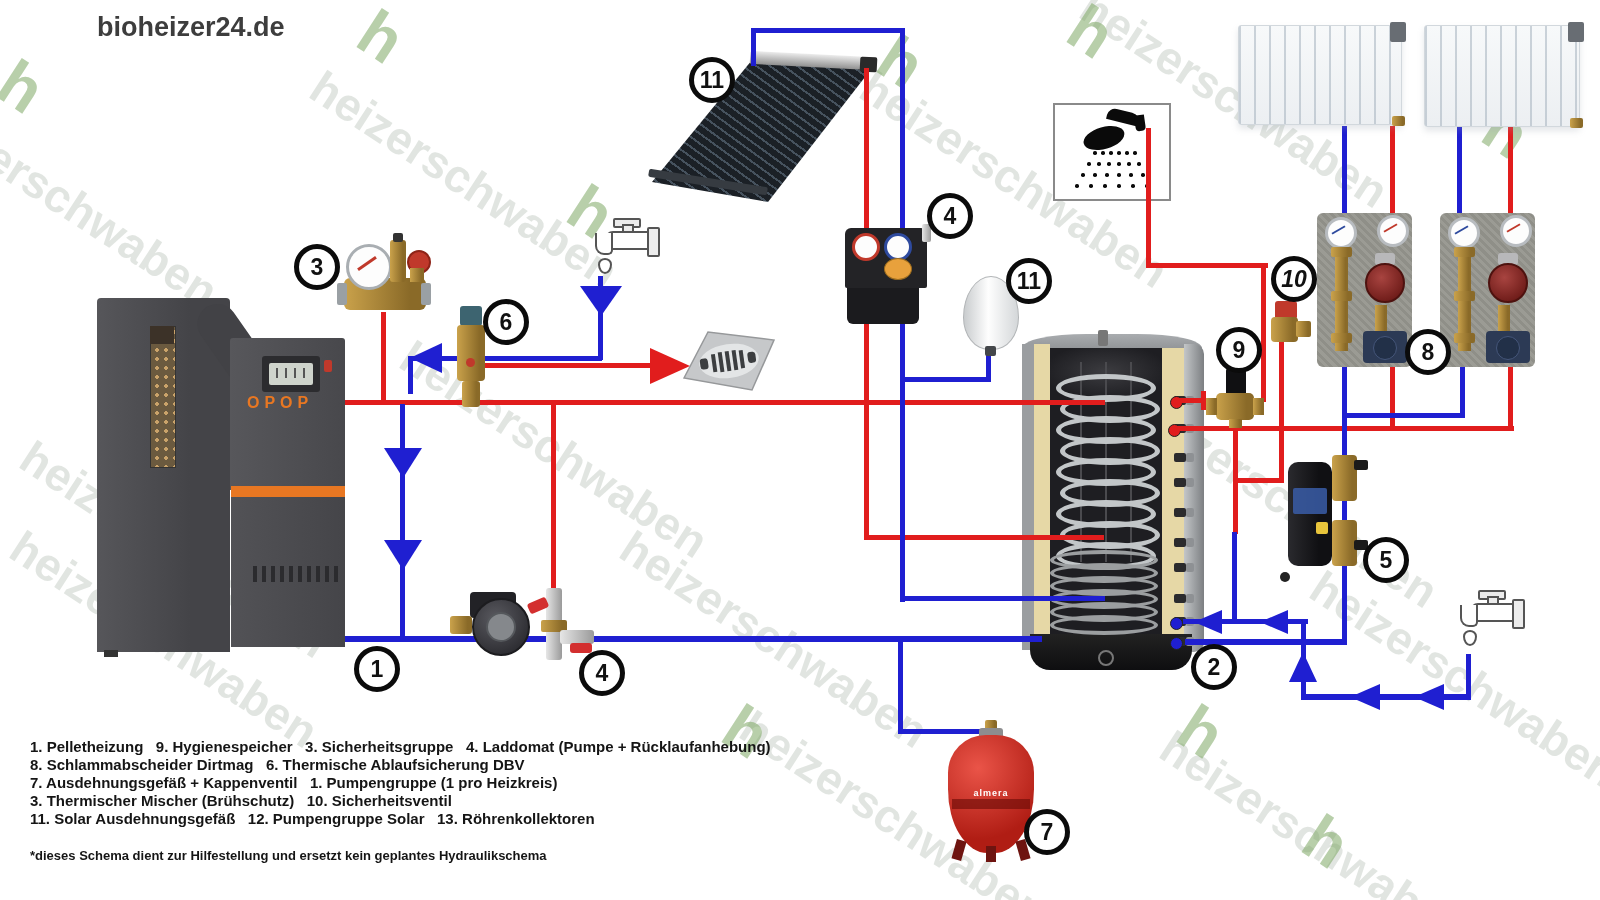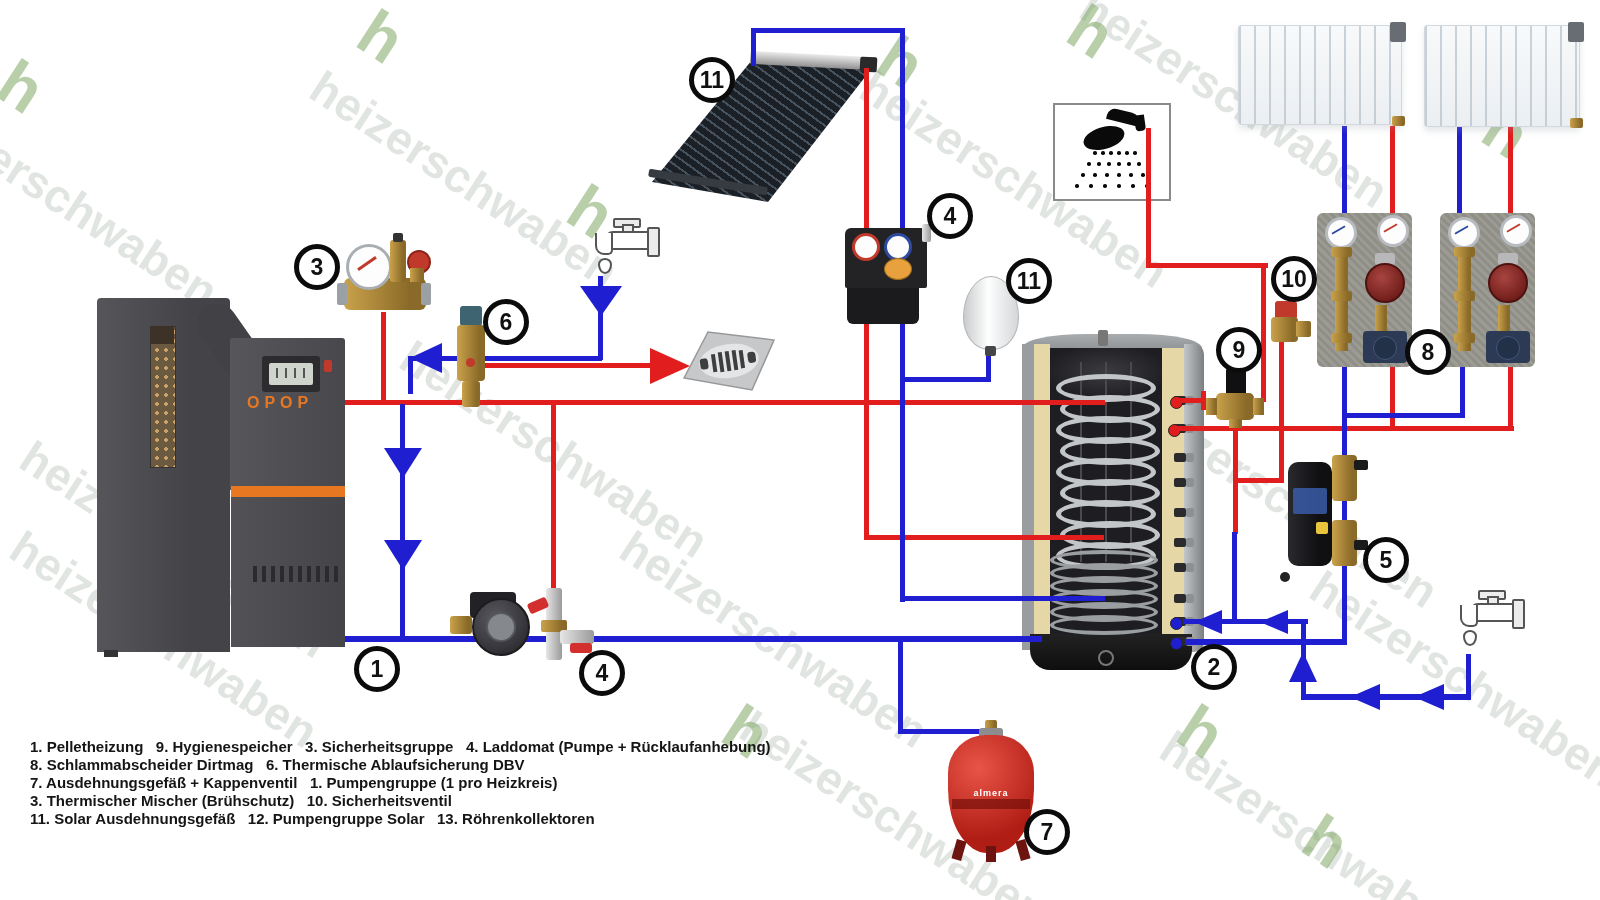--- a/index.html
+++ b/index.html
@@ -50,20 +50,21 @@
       <div class="abs wm" style="left: 905px; top: 20px; font-size: 64px; font-weight: bold; color: rgba(125, 168, 100, 0.55);">h</div>
       <div class="abs wm" style="left: 1095px; top: -10px; font-size: 64px; font-weight: bold; color: rgba(125, 168, 100, 0.55);">h</div>
       <div class="abs wm" style="left: 1320px; top: 40px; font-size: 64px; font-weight: bold; color: rgba(125, 168, 100, 0.55);">h</div>
       <div class="abs wm" style="left: 750px; top: 690px; font-size: 64px; font-weight: bold; color: rgba(125, 168, 100, 0.55);">h</div>
       <div class="abs wm" style="left: 1205px; top: 690px; font-size: 64px; font-weight: bold; color: rgba(125, 168, 100, 0.55);">h</div>
       <div class="abs wm" style="left: 1330px; top: 800px; font-size: 64px; font-weight: bold; color: rgba(125, 168, 100, 0.55);">h</div>
       <div class="abs wm" style="left: 25px; top: 45px; font-size: 64px; font-weight: bold; color: rgba(125, 168, 100, 0.55);">h</div>
       <div class="abs wm" style="left: 1510px; top: 90px; font-size: 64px; font-weight: bold; color: rgba(125, 168, 100, 0.55);">h</div>
     </div>
 
+  <div id="logo">bioheizer24.de</div>
 
   <div>
     <div class="abs" style="left:1022px;top:334px;width:180px;height:28px;background:linear-gradient(#a9acaf,#7e8184);border-radius:50%/70%;"></div>
     <div class="abs" style="left:1022px;top:344px;width:12px;height:306px;background:#9a9da0;"></div>
     <div class="abs" style="left:1034px;top:344px;width:16px;height:304px;background:#e6d8a6;"></div>
     <div class="abs" style="left:1050px;top:348px;width:112px;height:296px;background:radial-gradient(ellipse 90px 40px at 50% 8%,#3c3c40,#1e1e22 70%);"></div>
     <div class="abs" style="left:1162px;top:348px;width:22px;height:300px;background:#e6d8a6;"></div>
     <div class="abs" style="left:1184px;top:344px;width:20px;height:308px;background:linear-gradient(90deg,#c3c6c8,#7c7f82);border-radius:0 10px 10px 0;"></div>
     <div class="abs" style="left:1030px;top:634px;width:162px;height:36px;background:linear-gradient(#222,#0e0e10);border-radius:0 0 20px 20px;"></div>
     <div class="dot" style="left:1098px;top:650px;width:12px;height:12px;border:2px solid #777;background:transparent;"></div>
@@ -404,27 +405,28 @@
   <div id="marker-layer">
       <div class="marker" style="left: 354px; top: 646px;">1</div>
       <div class="marker" style="left: 1191px; top: 644px;">2</div>
       <div class="marker" style="left: 294px; top: 244px;">3</div>
       <div class="marker" style="left: 579px; top: 650px;">4</div>
       <div class="marker" style="left: 1363px; top: 537px;">5</div>
       <div class="marker" style="left: 483px; top: 299px;">6</div>
       <div class="marker" style="left: 1024px; top: 809px;">7</div>
       <div class="marker" style="left: 1405px; top: 329px;">8</div>
       <div class="marker" style="left: 1216px; top: 327px;">9</div>
-      <div class="marker" style="left: 1271px; top: 256px;">10</div>
+      <div class="marker" style="left: 1271px; top: 256px; font-style: italic;">10</div>
       <div class="marker" style="left: 1006px; top: 258px;">11</div>
       <div class="marker" style="left: 927px; top: 193px;">4</div>
       <div class="marker" style="left: 689px; top: 57px;">11</div>
     </div>
 
   <div>
     <div class="legend-line" style="top:738px;">1. Pelletheizung   9. Hygienespeicher   3. Sicherheitsgruppe   4. Laddomat (Pumpe + Rücklaufanhebung)</div>
     <div class="legend-line" style="top:756px;">8. Schlammabscheider Dirtmag   6. Thermische Ablaufsicherung DBV</div>
     <div class="legend-line" style="top:774px;">7. Ausdehnungsgefäß + Kappenventil   1. Pumpengruppe (1 pro Heizkreis)</div>
     <div class="legend-line" style="top:792px;">3. Thermischer Mischer (Brühschutz)   10. Sicherheitsventil</div>
     <div class="legend-line" style="top:810px;">11. Solar Ausdehnungsgefäß   12. Pumpengruppe Solar   13. Röhrenkollektoren</div>
   </div>
+  <div id="footnote">*dieses Schema dient zur Hilfestellung und ersetzt kein geplantes Hydraulikschema</div>
 
 </div>
 
 </body></html>

